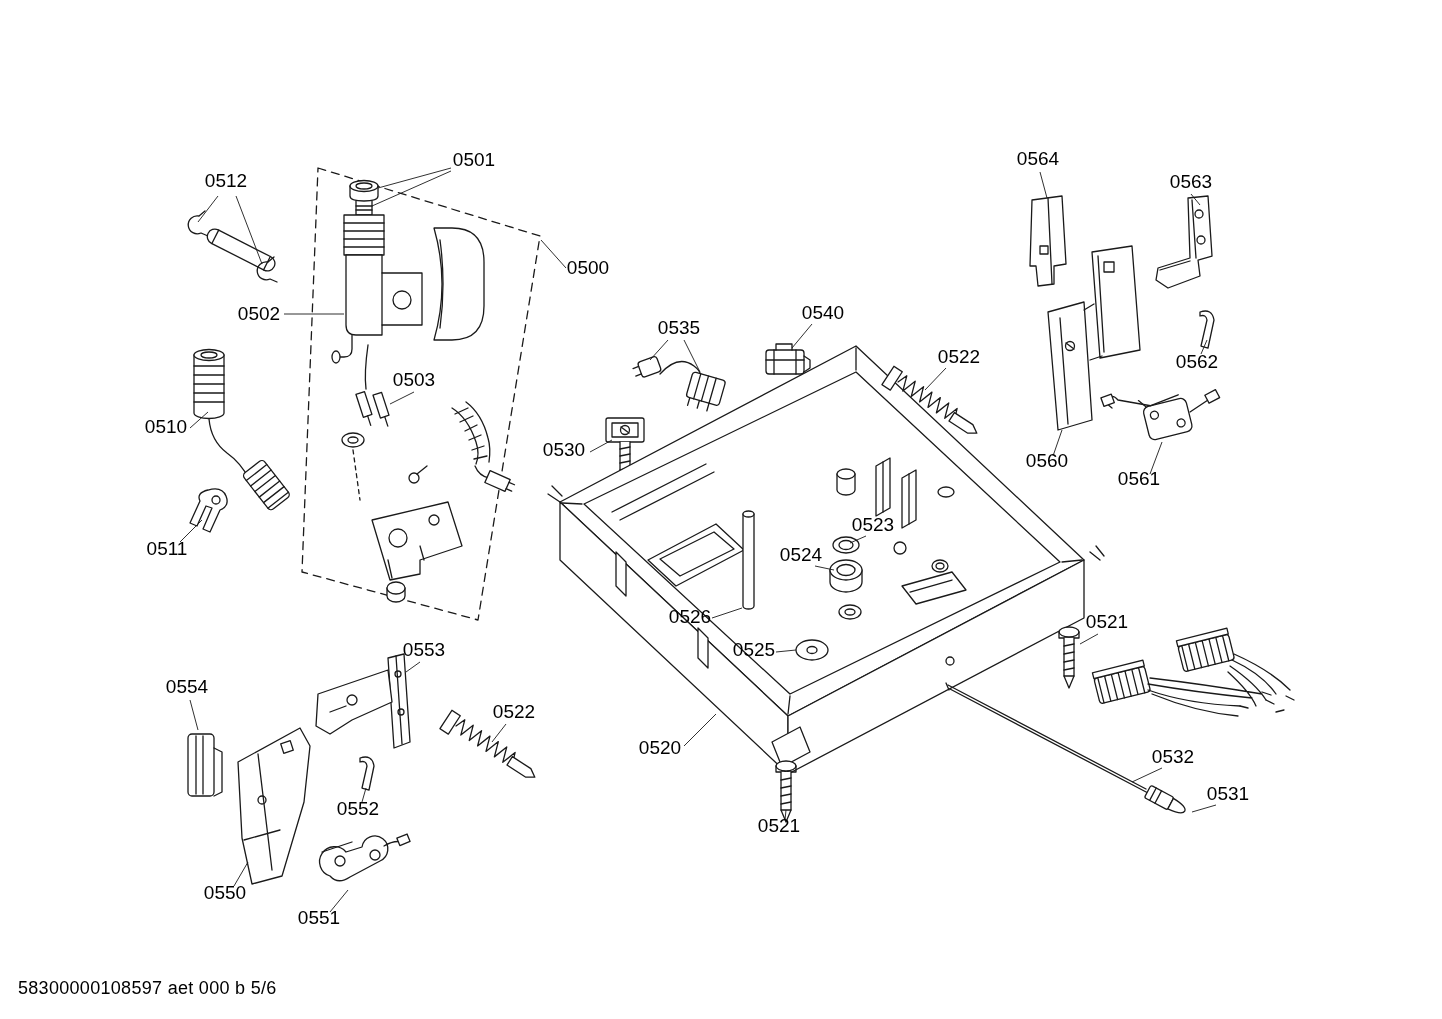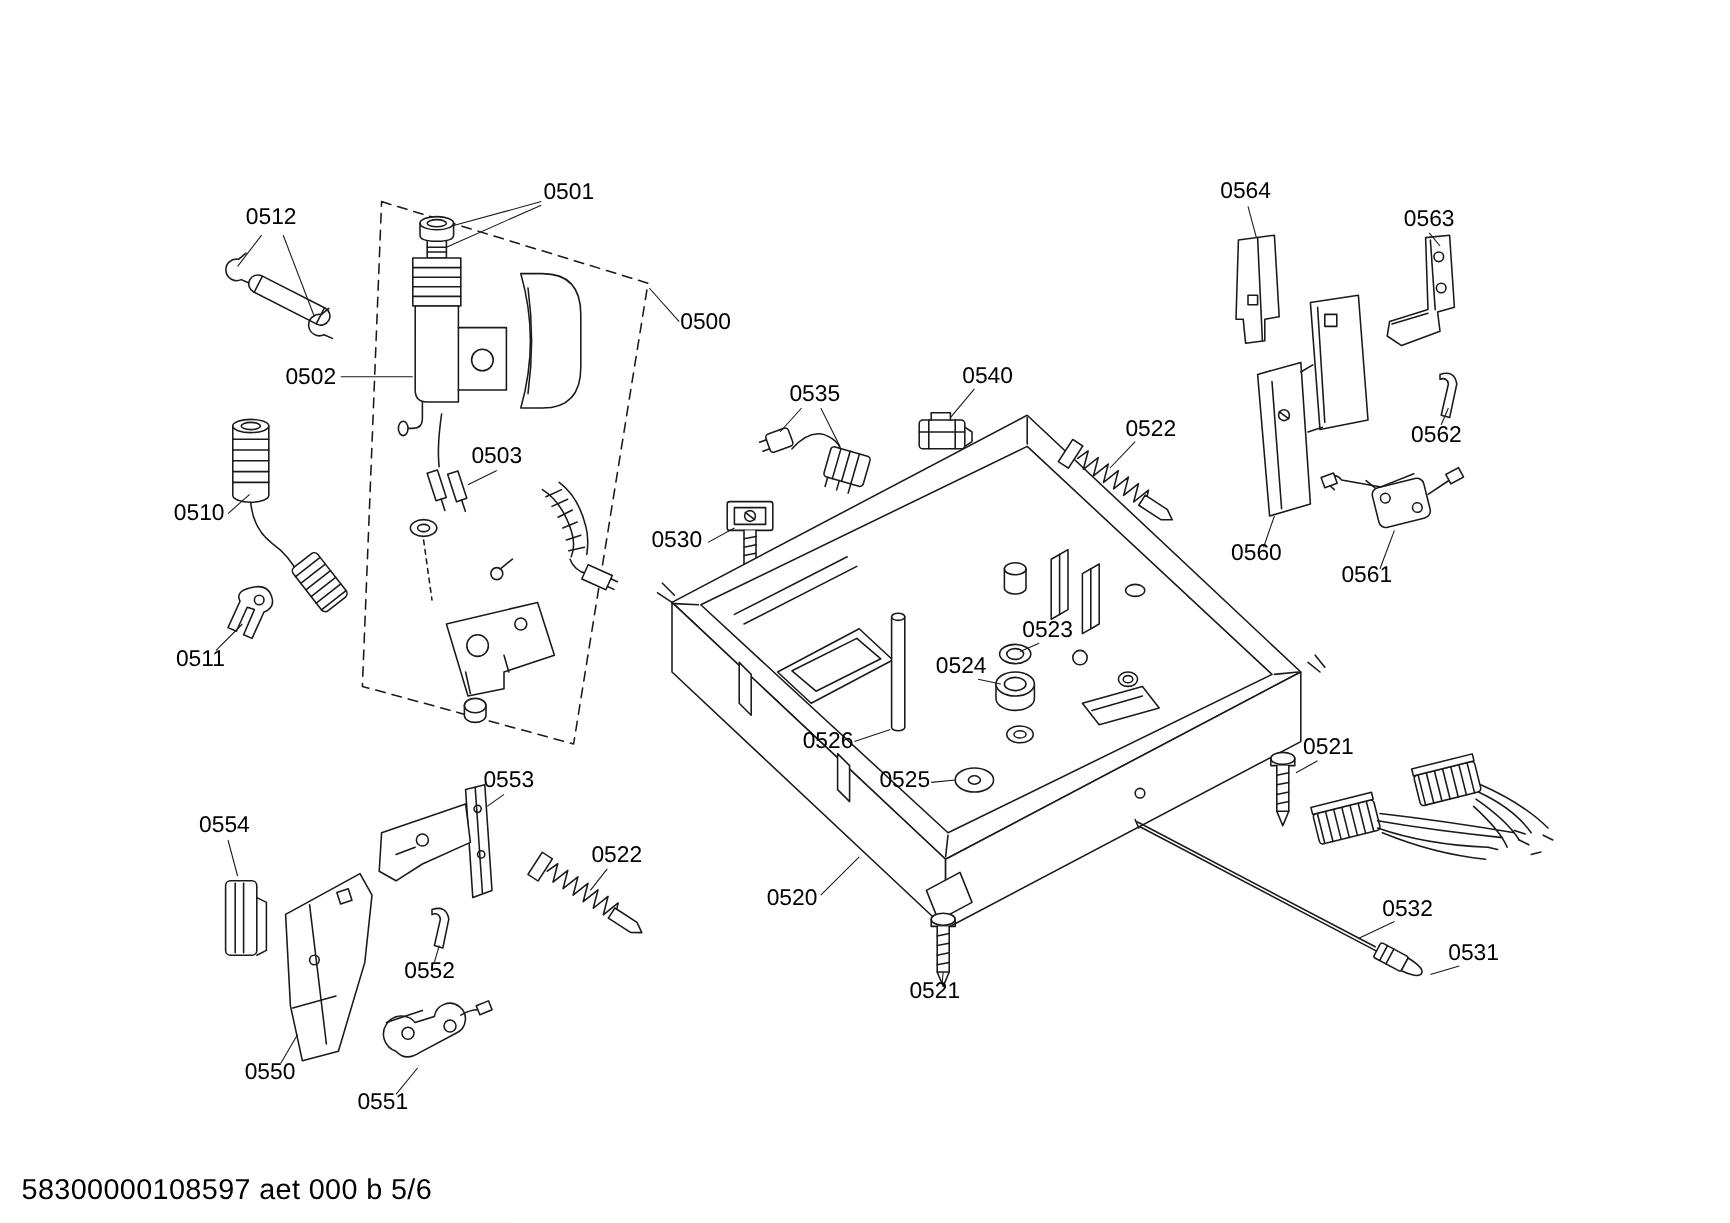--- a/index.html
+++ b/index.html
@@ -11,21 +11,21 @@
     overflow:hidden;
   }
   svg{position:absolute;left:0;top:0;}
   .lbl{
     font-family:"Liberation Sans", sans-serif;
     font-size:19px;
     fill:#000;
   }
   .footer{
     position:absolute;left:18px;top:978px;
-    font-size:24px;color:#000;
+    font-size:18px;color:#000;
     font-family:"Liberation Sans", sans-serif;
     letter-spacing:0.3px;
   }
 </style>
 </head>
 <body>
 
 <div class="canvas">
 
 <svg viewBox="0 0 1442 1019" width="1442" height="1019">

